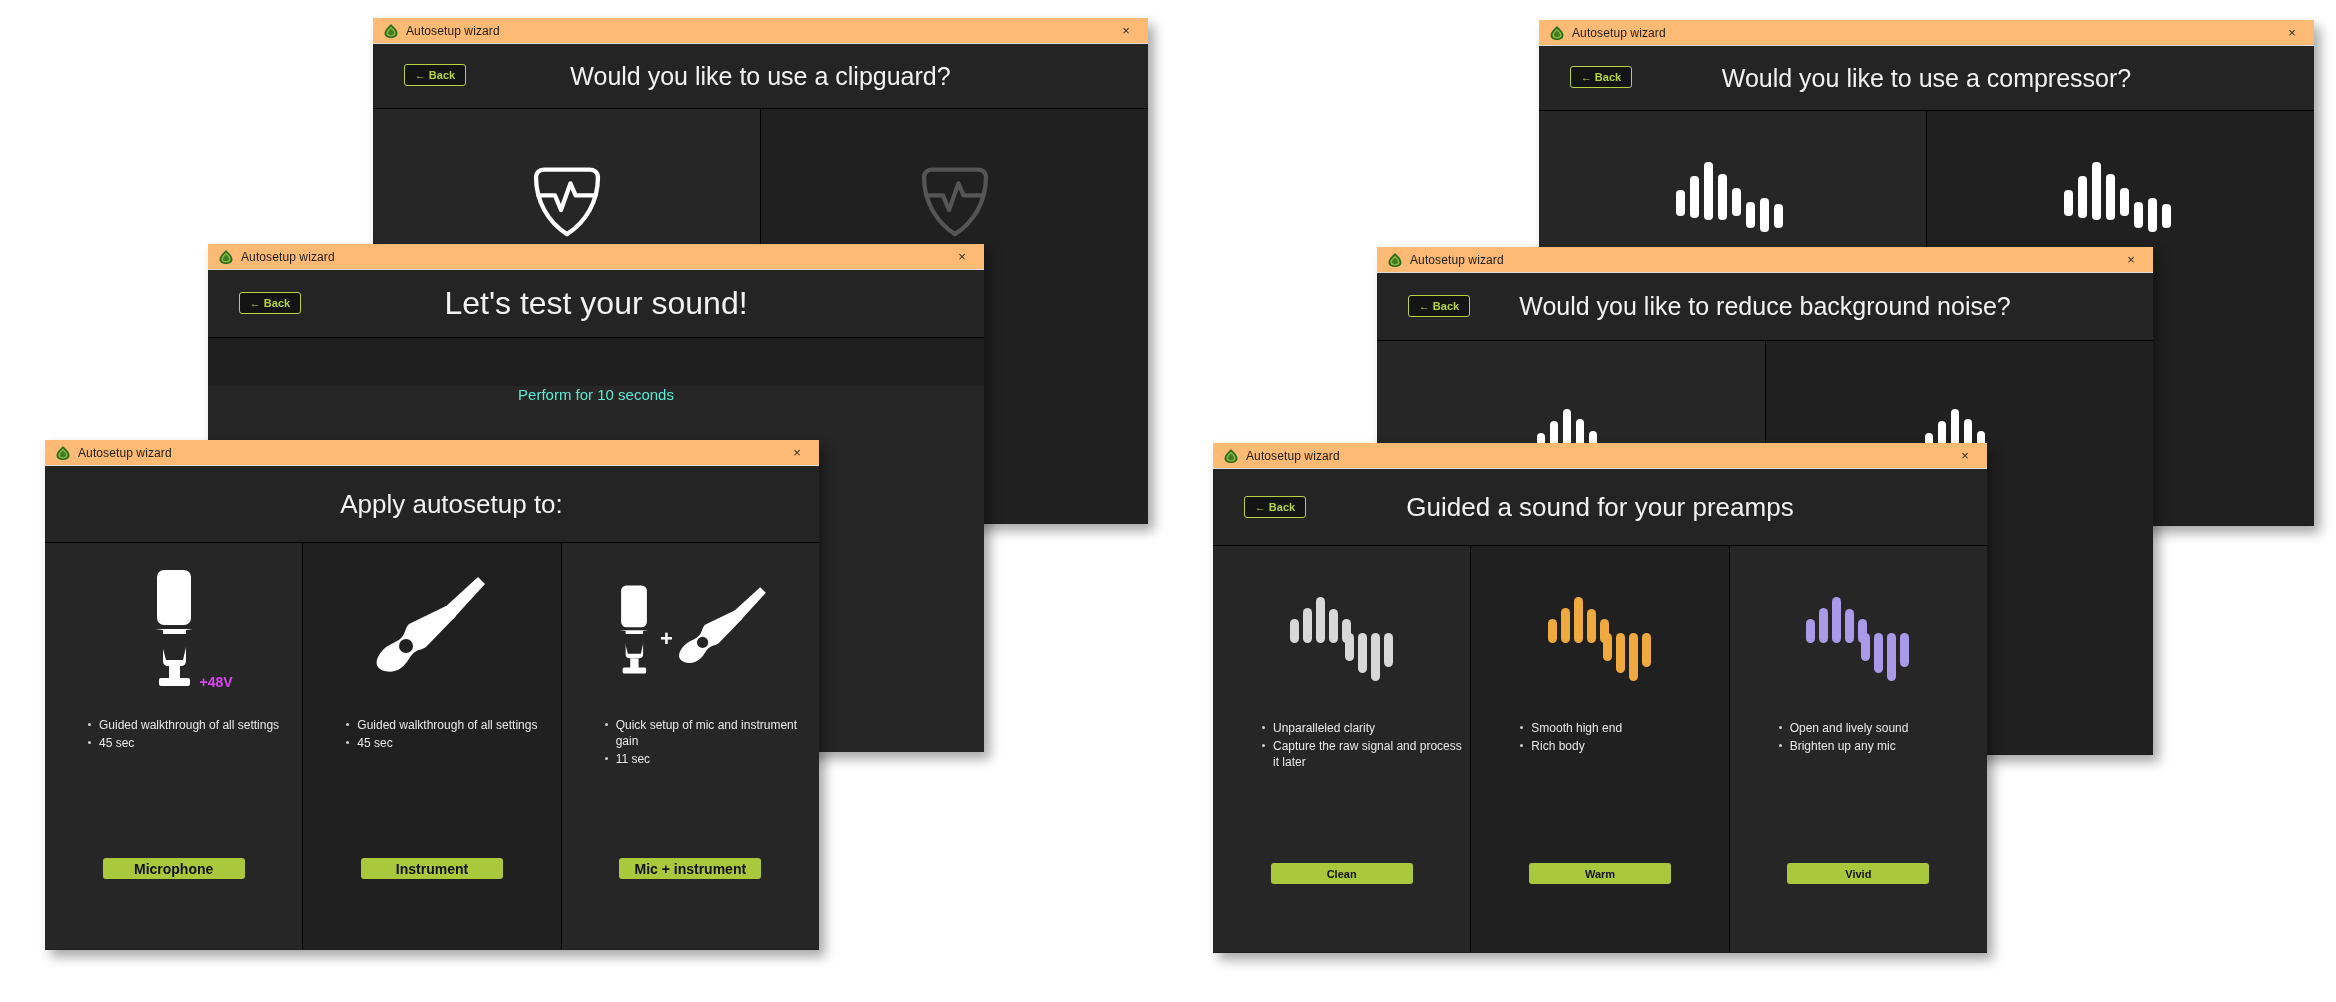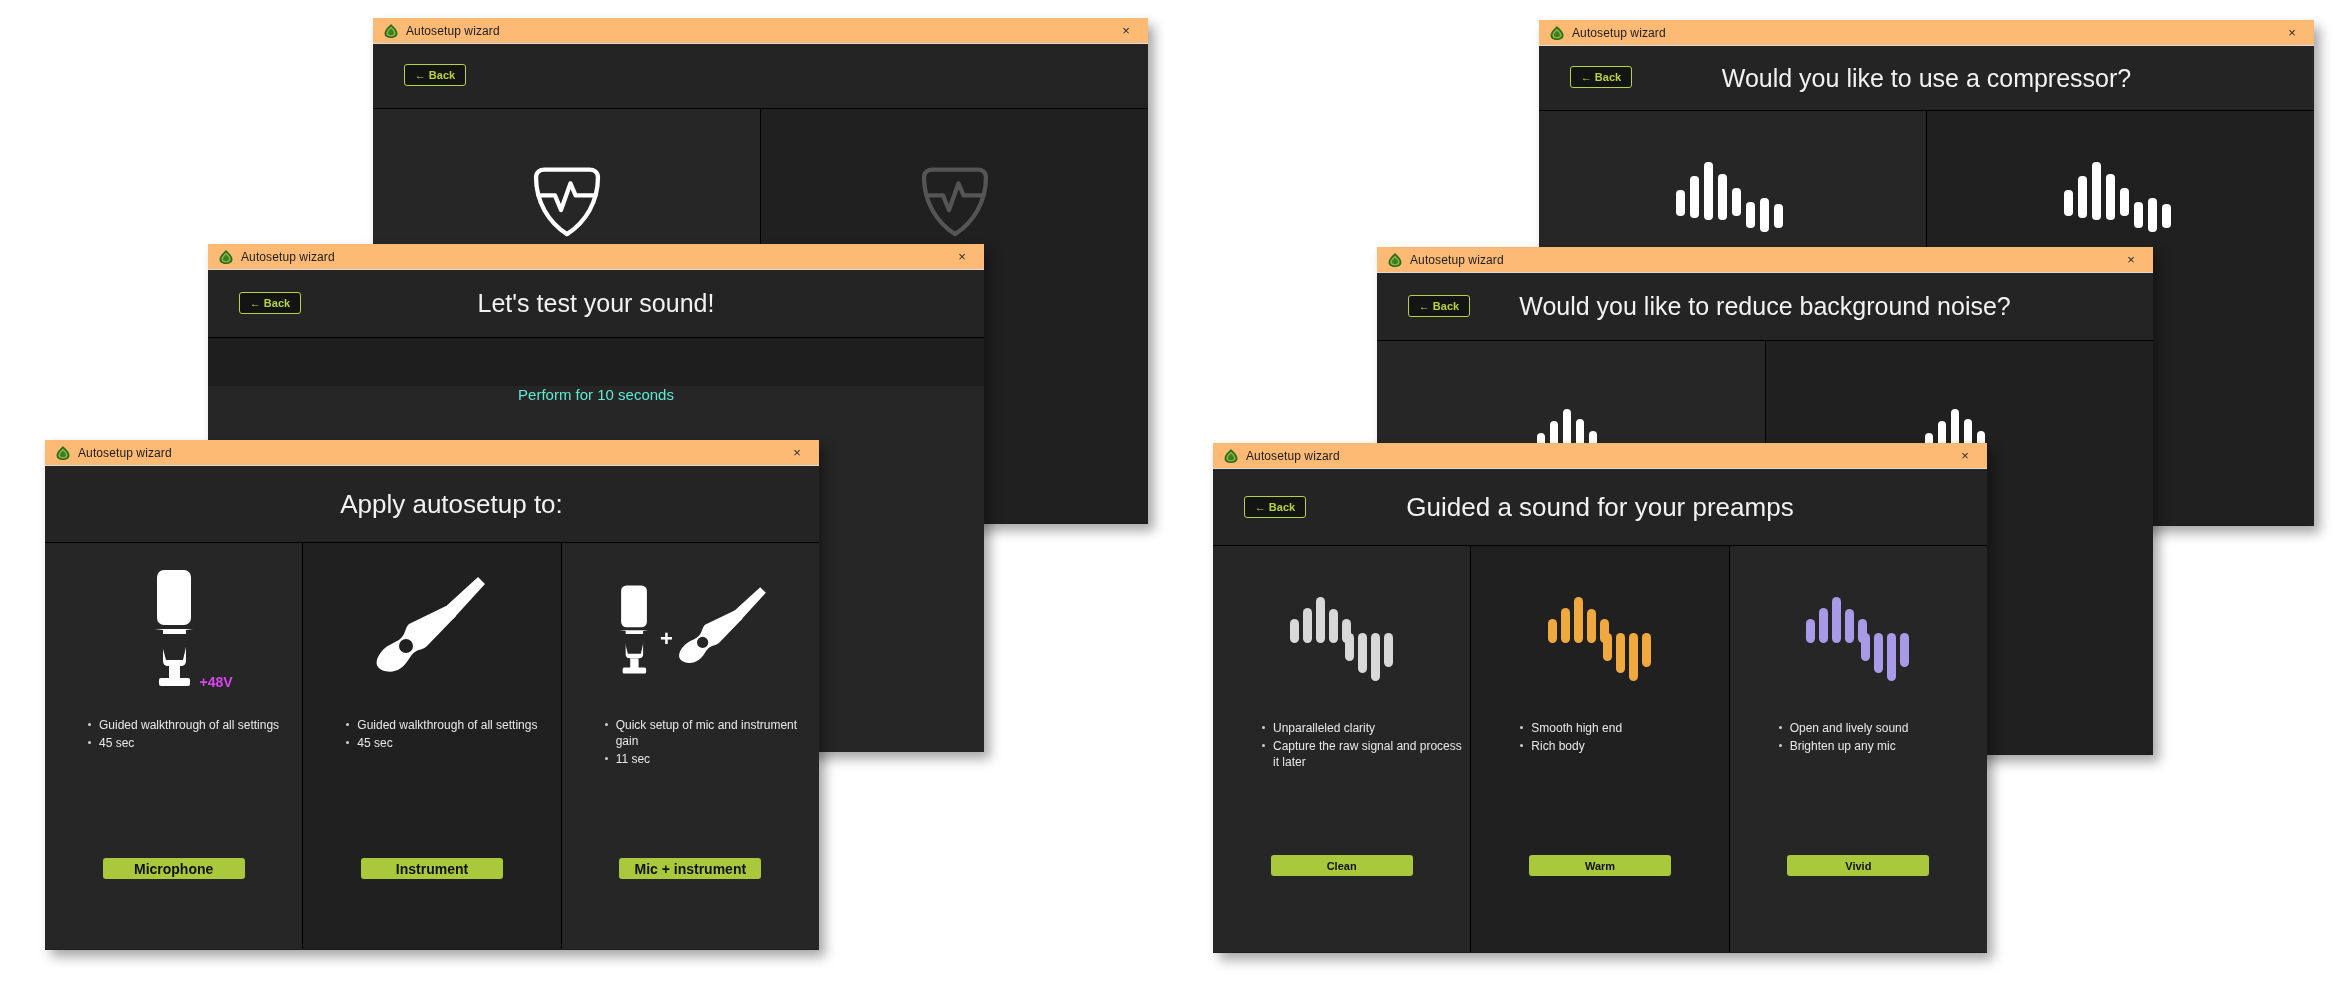--- a/index.html
+++ b/index.html
@@ -161,21 +161,21 @@
   
   #win-compressor { left: 1539px; top: 20px; width: 775px; height: 506px; }
   #win-compressor .header { height: 65px; }
   #win-compressor .back-btn { left: 31px; top: 20px; width: 62px; height: 22px; font-size: 11px; }
   #win-compressor .header-title { font-size: 25px; }
 
   
   #win-test { left: 208px; top: 244px; width: 776px; height: 508px; }
   #win-test .header { height: 68px; }
   #win-test .back-btn { left: 31px; top: 22px; width: 62px; height: 22px; font-size: 11px; }
-  #win-test .header-title { font-size: 25px; }
+  #win-test .header-title { font-size: 32px; }
 
   
   #win-noise { left: 1377px; top: 247px; width: 776px; height: 508px; }
   #win-noise .header { height: 68px; }
   #win-noise .back-btn { left: 31px; top: 22px; width: 62px; height: 22px; font-size: 11px; }
   #win-noise .header-title { font-size: 25px; }
 
   
   #win-apply { left: 45px; top: 440px; width: 774px; height: 510px; }
   #win-apply .header { height: 77px; }
@@ -189,21 +189,21 @@
   #win-preamp .header-title { font-size: 26px; }
   #win-preamp .body-area { height: calc(100% - 26px - 78px); }
 
   
   #win-apply .icon-zone { height: 150px; margin-top: 10px; }
   #win-apply .bullets { font-size: 12px; line-height: 16px; margin-left: 42px; margin-top: 14px; }
   #win-apply .cta { width: 142px; height: 21px; font-size: 14px; position: absolute; bottom: 70px; left: 50%; transform: translateX(-50%); }
 
   #win-preamp .icon-zone { height: 150px; margin-top: 12px; }
   #win-preamp .bullets { font-size: 12px; line-height: 16px; margin-left: 48px; margin-top: 12px; }
-  #win-preamp .cta { width: 142px; height: 21px; font-size: 11px; position: absolute; bottom: 76px; left: 50%; transform: translateX(-50%); }
+  #win-preamp .cta { width: 142px; height: 21px; font-size: 11px; position: absolute; bottom: 68px; left: 50%; transform: translateX(-50%); }
 
   .phantom-label {
     position: absolute;
     color: #d946ef;
     font-weight: bold;
     font-family: "Liberation Sans", sans-serif;
     font-size: 14px;
   }
   .plus-sign {
     color: #ffffff;
@@ -226,20 +226,21 @@
         <path d="M8 1 C11 4 14.5 7 14.5 10.5 C14.5 13.5 11.5 15 8 15 C4.5 15 1.5 13.5 1.5 10.5 C1.5 7 5 4 8 1 Z" fill="#2f6b1e"></path>
         <path d="M8 3.4 C10.2 5.6 12.6 7.8 12.6 10.4 C12.6 12.4 10.4 13.4 8 13.4 C5.6 13.4 3.4 12.4 3.4 10.4 C3.4 7.8 5.8 5.6 8 3.4 Z" fill="#89b83c"></path>
         <path d="M8 5.6 C9.5 7.2 11 8.7 11 10.3 C11 11.6 9.6 12.2 8 12.2 C6.4 12.2 5 11.6 5 10.3 C5 8.7 6.5 7.2 8 5.6 Z" fill="#3f7d22"></path>
       </svg>
       <span class="title-text">Autosetup wizard</span>
       <span class="title-spacer"></span>
       <span class="win-close">×</span>
     </div>
     <div class="header">
       <div class="back-btn">← Back</div>
+      <div class="header-title">Would you like to use a clipguard?</div>
     </div>
     <div class="body-area" style="height:calc(100% - 26px - 66px);">
       <div class="col plain">
         <div class="icon-zone" style="height:150px;margin-top:14px;">
           <svg width="86" height="86" viewBox="0 0 100 100">
             <path d="M14 26 C14 20 18 17 24 17 L76 17 C82 17 86 20 86 26 C86 54 72 78 50 92 C28 78 14 54 14 26 Z" fill="none" stroke="#ffffff" stroke-width="5" stroke-linejoin="round"></path>
             <path d="M17 47 L36 47 L43 64 L54 33 L60 47 L83 47" fill="none" stroke="#ffffff" stroke-width="5" stroke-linejoin="round" stroke-linecap="round"></path>
           </svg>
         </div>
       </div>

